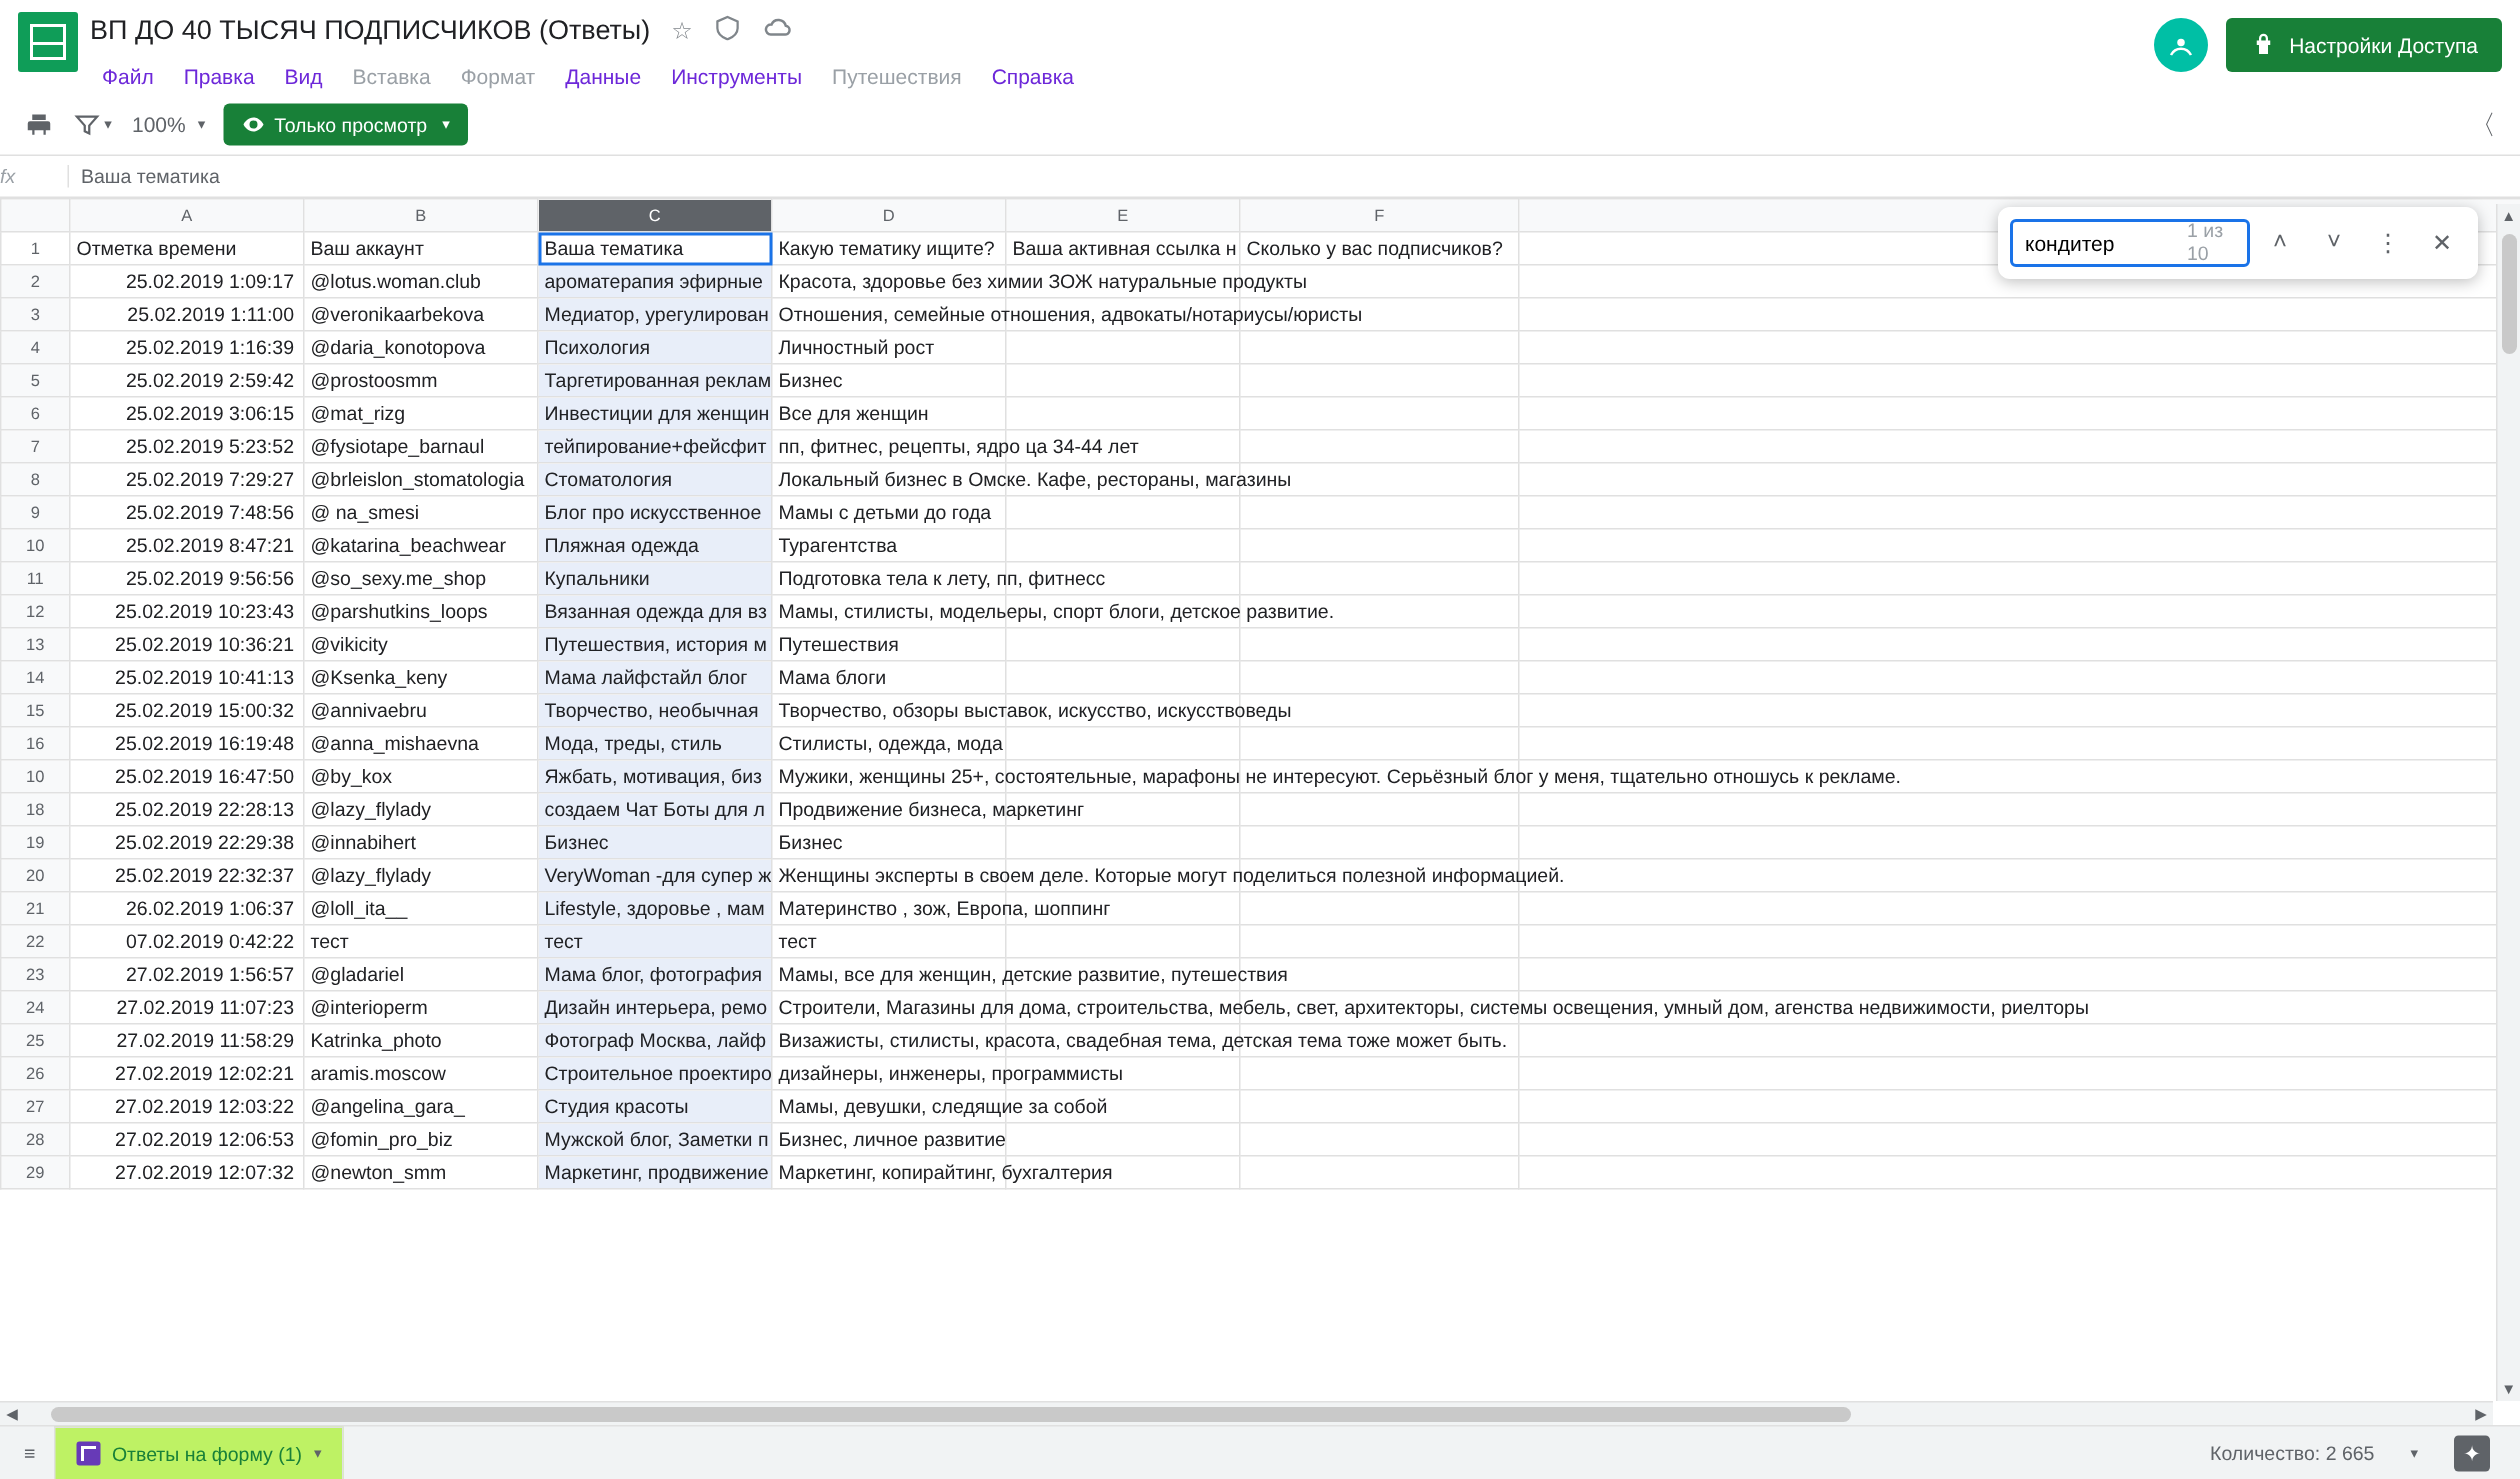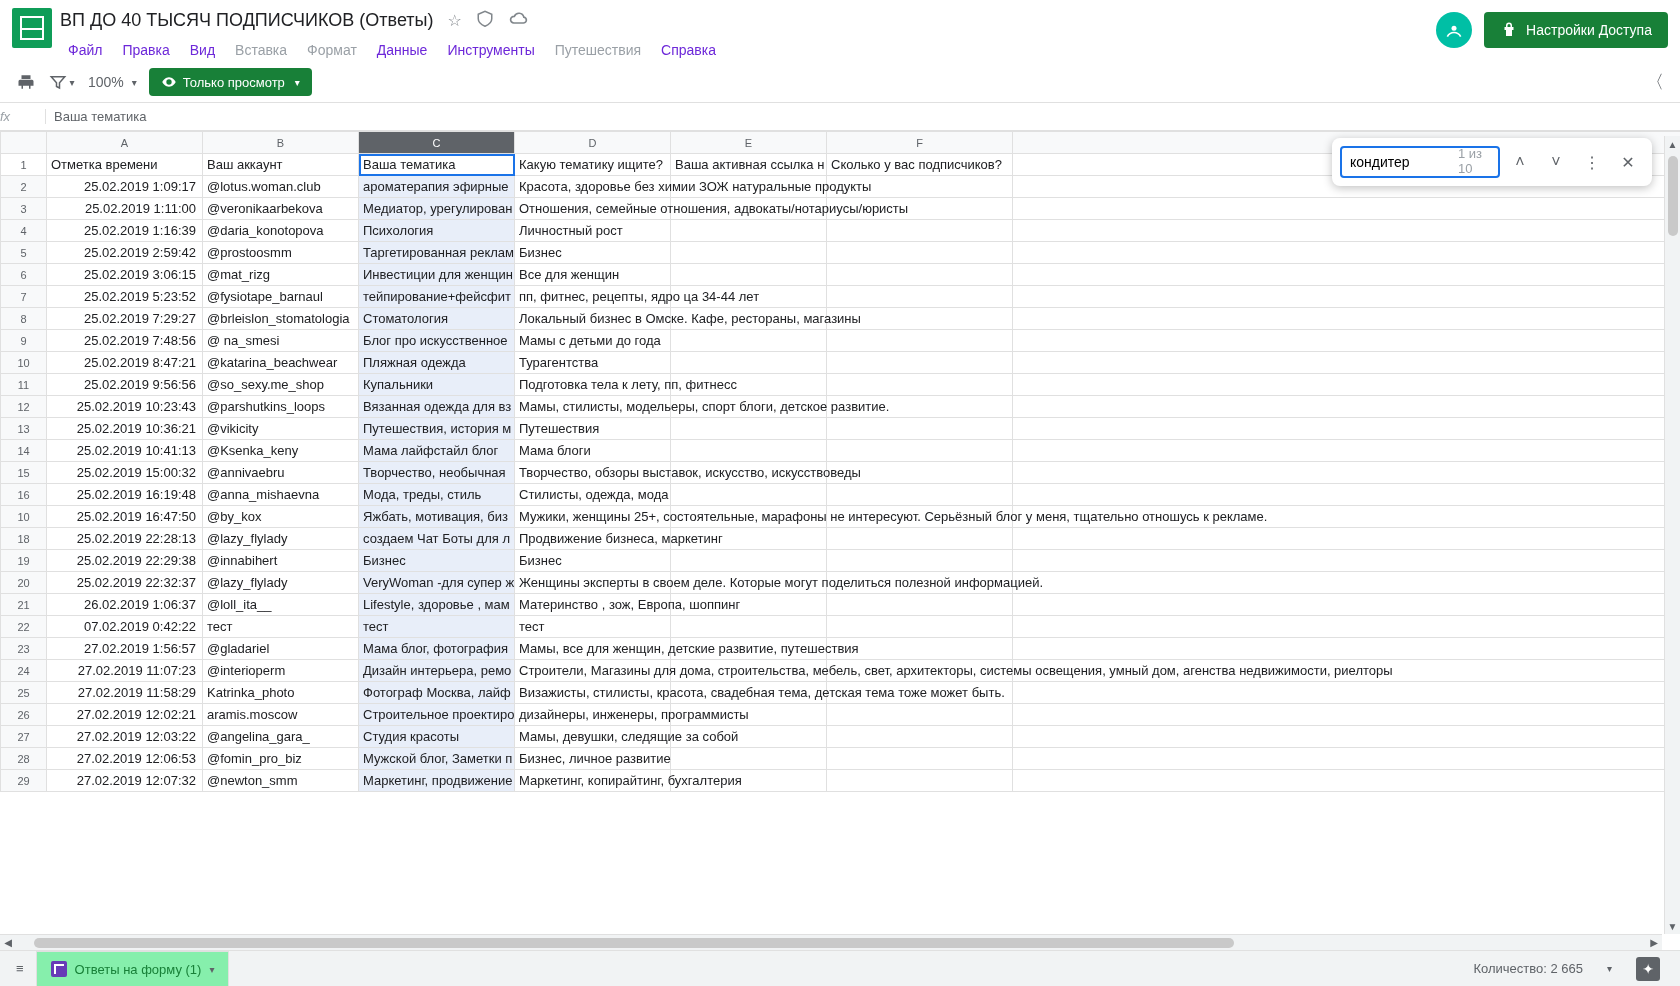--- a/index.html
+++ b/index.html
@@ -246,21 +246,21 @@
 
   
   .tabs{
     position:absolute;left:0;right:0;bottom:0;height:36px;
     background:#f1f3f4;border-top:1px solid var(--g-border);
     display:flex;align-items:center;gap:8px;
     padding:0 12px;
   }
   .tabs .all-sheets{color:#5f6368;padding:4px;}
   .sheet-tab{
-    background:#86efac;border:1px solid var(--g-border);border-bottom:none;
+    background:#bef264;border:1px solid var(--g-border);border-bottom:none;
     border-radius:0 0 0 0;
     height:36px;display:flex;align-items:center;gap:8px;
     padding:0 14px;
     color:var(--g-green);font-weight:500;
   }
   .sheet-tab .form-icon{
     width:16px;height:16px;background:#673ab7;border-radius:2px;position:relative;
   }
   .sheet-tab .form-icon::after{content:"";position:absolute;inset:3px;border-left:2px solid #fff;border-top:2px solid #fff;}
   .tabs .spacer{flex:1;}

